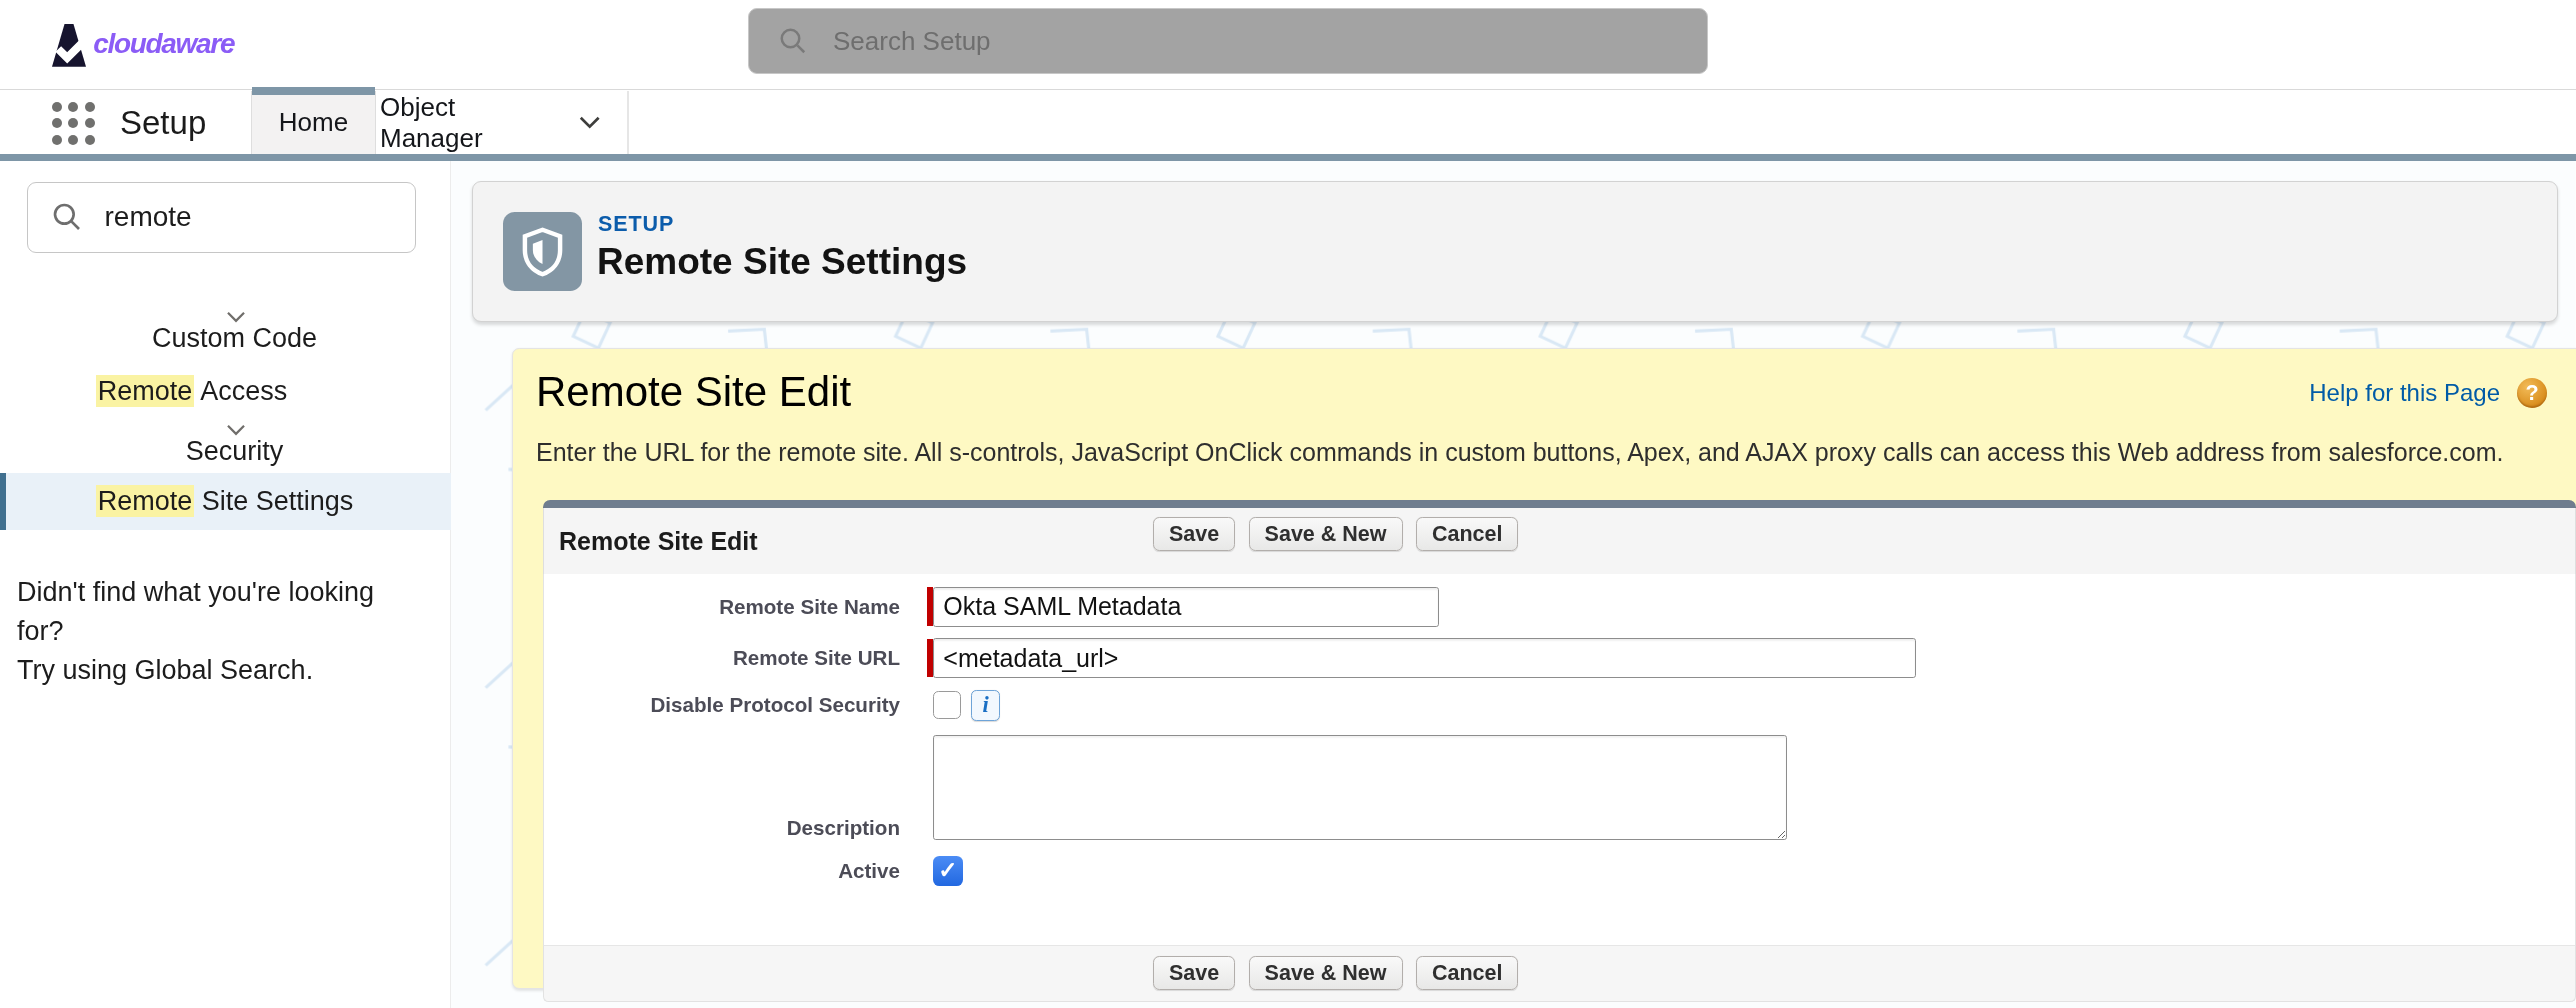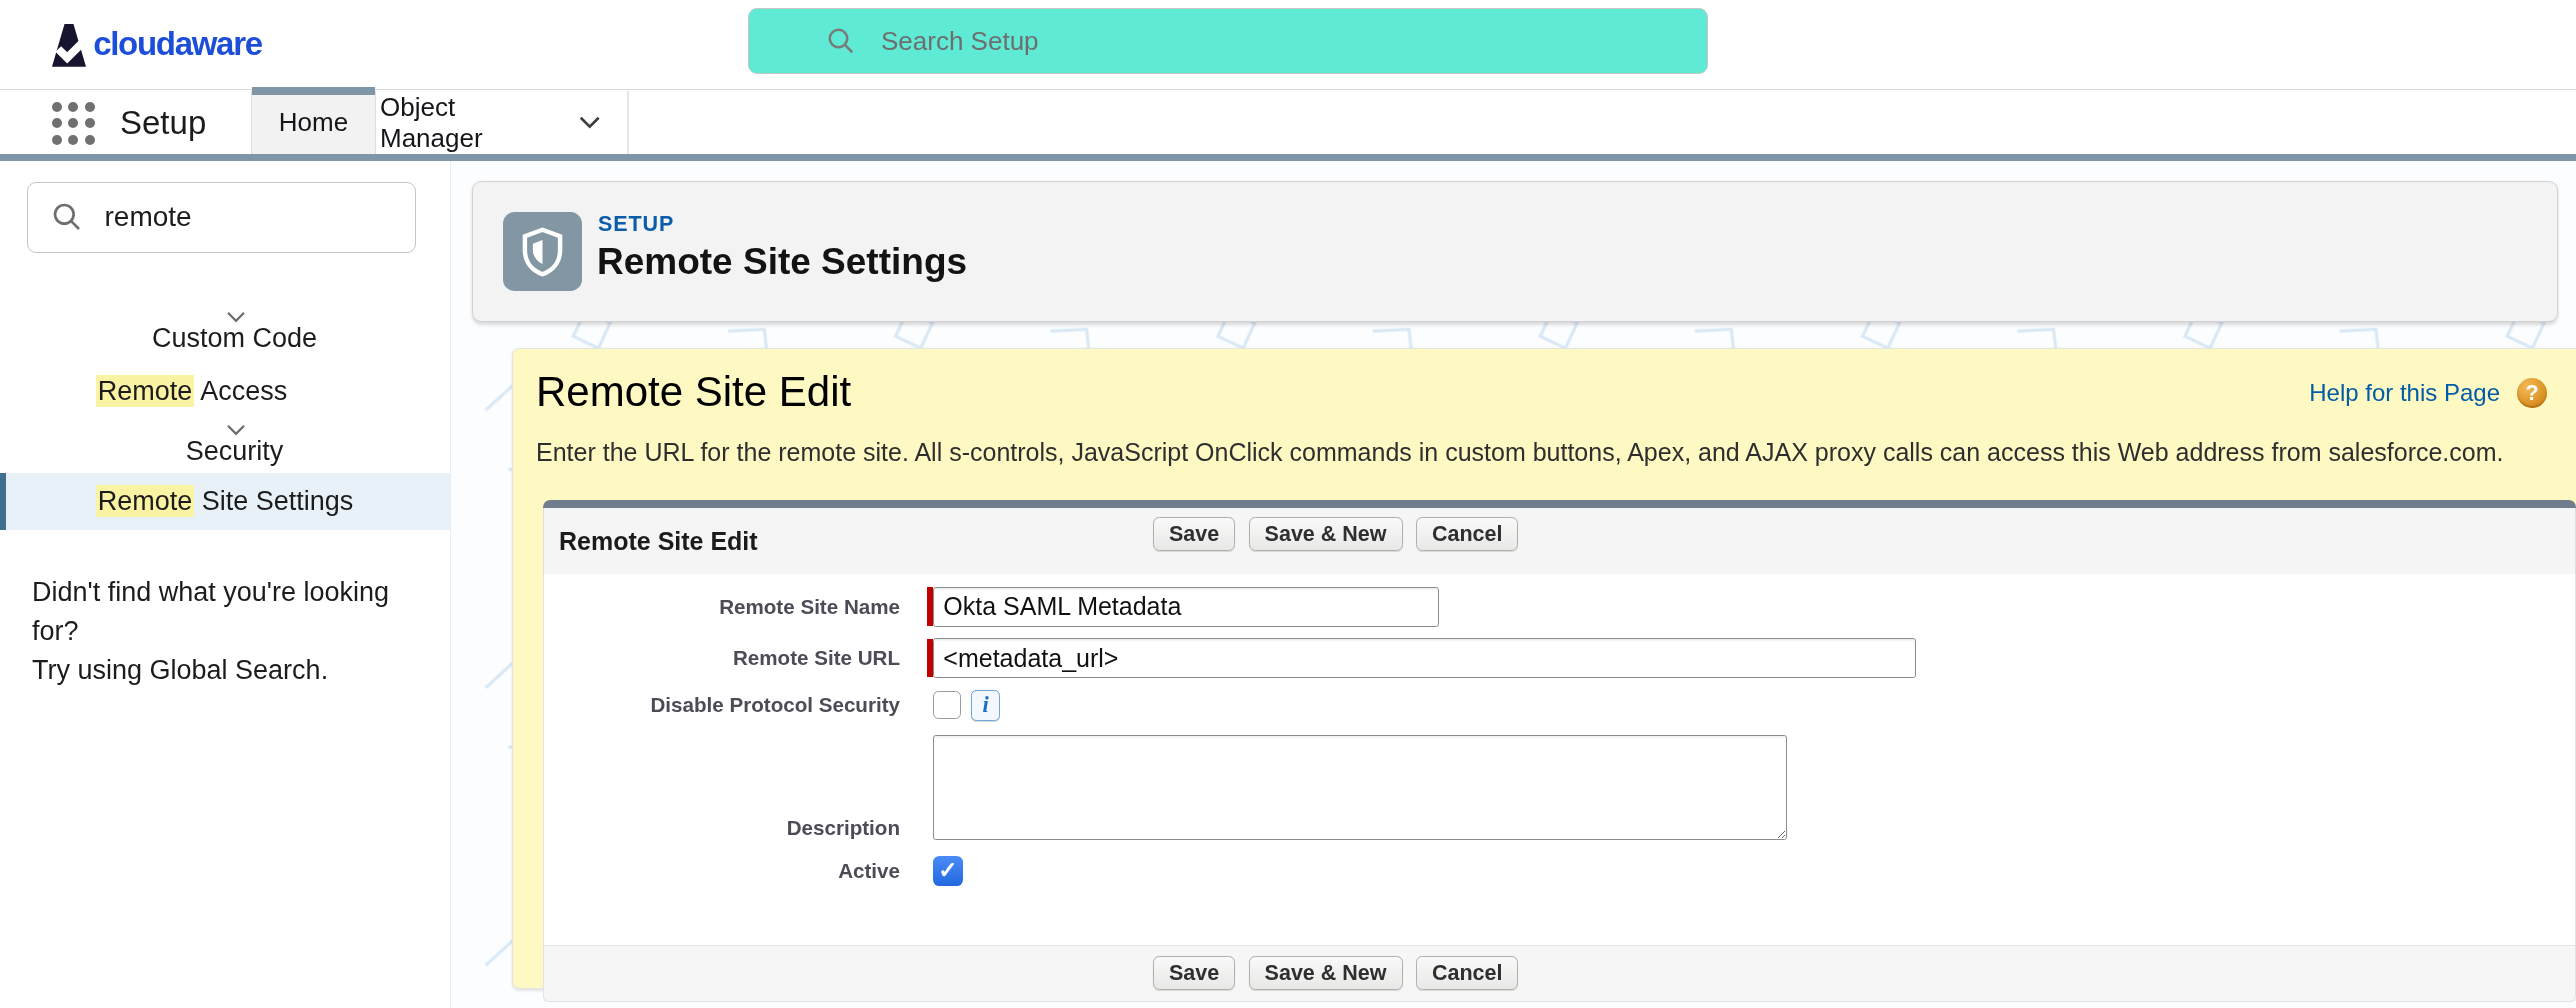--- a/index.html
+++ b/index.html
@@ -1,22 +1,22 @@
 <!DOCTYPE html>
 <html style="font-size:14.3px"><head>
 <meta charset="utf-8">
 <style>
   * { margin:0; padding:0; box-sizing:border-box; }
   html,body { width:2576px; height:1009px; font-family:"Liberation Sans", sans-serif; background:#ffffff; overflow:hidden; }
 
   
   #topbar { position:absolute; left:0; top:0; width:2576px; height:90px; background:#fff; border-bottom:1.8px solid #d9d9d9; z-index:10; }
   #logo { position:absolute; left:52px; top:21.5px; display:flex; align-items:center; gap:7.2px; }
-  #logo-text { font-size:33px; font-weight:bold; color:#1d4ed8; letter-spacing:-1.3px; }
-  #setup-search { position:absolute; left:748px; top:8px; width:960px; height:66px; border:1.8px solid #c7c7c7; border-radius:9px; background:#5eead4; display:flex; align-items:center;padding-left:48px; }
+  #logo-text { font-size:28px; font-weight:bold; color:#8b5cf6; letter-spacing:-1.3px;font-style:italic; }
+  #setup-search { position:absolute; left:748px; top:8px; width:960px; height:66px; border:1.8px solid #c7c7c7; border-radius:9px; background:#a3a3a3; display:flex; align-items:center; }
   #setup-search svg { margin-left:29px; }
   #setup-search input { border:none; outline:none; font-size:26px; color:#444; margin-left:25px; width:806px; font-family:"Liberation Sans",sans-serif; background:transparent; }
   #setup-search input::placeholder { color:#6e6e6e; }
   #hdr-icons { position:absolute; right:0; top:0; height:90px; }
 
   
   #navrow { position:absolute; left:0; top:91px; width:2576px; height:63px; background:#fff; z-index:10; }
   #waffle { position:absolute; left:52px; top:10.7px; width:43px; height:43px; display:grid; grid-template-columns:repeat(3,1fr); gap:6.3px; }
   #waffle i { width:10px; height:10px; border-radius:50%; background:#70706e; }
   #nav-setup { position:absolute; left:120px; top:12.5px; font-size:33px; color:#1b1b1b; }
@@ -36,21 +36,21 @@
   #side-search svg { margin-left:23px; }
   #side-search input { border:none; outline:none; font-size:28px; color:#1c1c1c; margin-left:21.5px; width:296px; font-family:"Liberation Sans",sans-serif; background:transparent; }
   .tree-group { position:absolute; left:0; width:451px; height:45px; display:flex; align-items:center;flex-direction:column; }
   .tree-group .chev { margin-left:20px; }
   .tree-group .glabel { margin-left:18px; font-size:27px; color:#1c1c1c; }
   .tree-item { position:absolute; left:0; width:451px; height:57px; display:flex; align-items:center; font-size:27px; color:#1c1c1c; }
   .tree-item .txt { margin-left:96px; }
   .tree-item.selected { background:#e9f1f8; }
   .tree-item.selected::before { content:""; position:absolute; left:0; top:0; width:6.3px; height:100%; background:#40708f; }
   .hl { background:#faf3a3; padding:0.9px 1.8px; }
-  #notfound { position:absolute; left:32px; top:412px; font-size:27px; color:#1c1c1c; line-height:39px; width:394px; }
+  #notfound { position:absolute; left:17px; top:412px; font-size:27px; color:#1c1c1c; line-height:39px; width:394px; }
 
   
   #main { position:absolute; left:472px; top:161px; width:2104px; height:847px; z-index:2; }
   #page-card { position:absolute; left:0; top:20px; width:2086px; height:141px; background:#f3f3f3; border:1.8px solid #d2d2d2; border-radius:9px; box-shadow:0 2.7px 3.6px rgba(0,0,0,.14); }
   #page-tile { position:absolute; left:30px; top:30px; width:79px; height:79px; border-radius:11.6px; background:#8396a4; display:flex; align-items:center; justify-content:center; }
   #eyebrow { position:absolute; left:125px; top:30px; font-size:21.5px; font-weight:600; letter-spacing:0.9px; color:#0b5cab; }
   #page-title { position:absolute; left:124px; top:59px; font-size:37px; font-weight:bold; color:#131313; }
 
   #panel { position:absolute; left:4px; top:187px; width:2086px; height:641px; background:#fef9c3; border:0.9px solid #e4e4e4; border-radius:7.2px; box-shadow:0 1.8px 2.7px rgba(0,0,0,.10);margin-left:36px; }
   #h1 { position:absolute; left:23px; top:19px; font-size:42px; font-weight:400; color:#000; }

